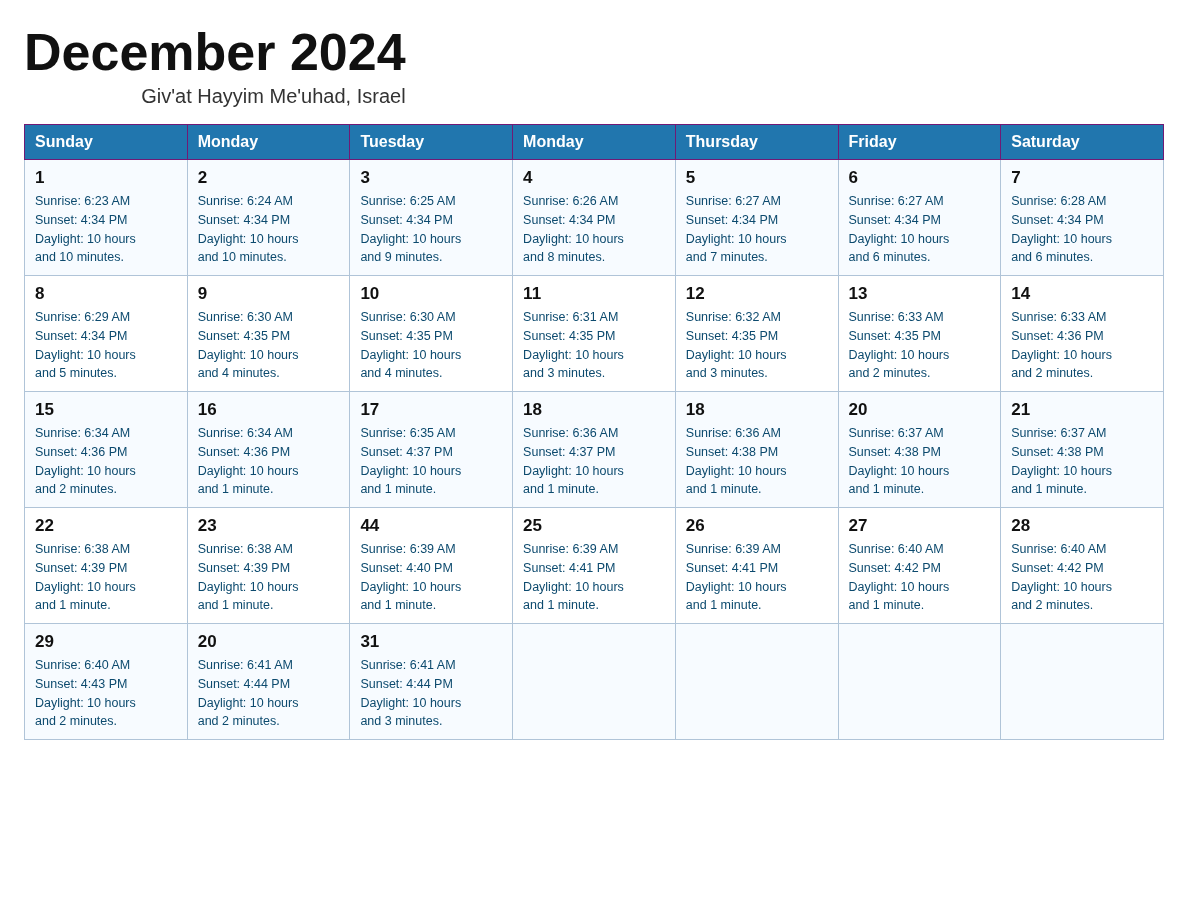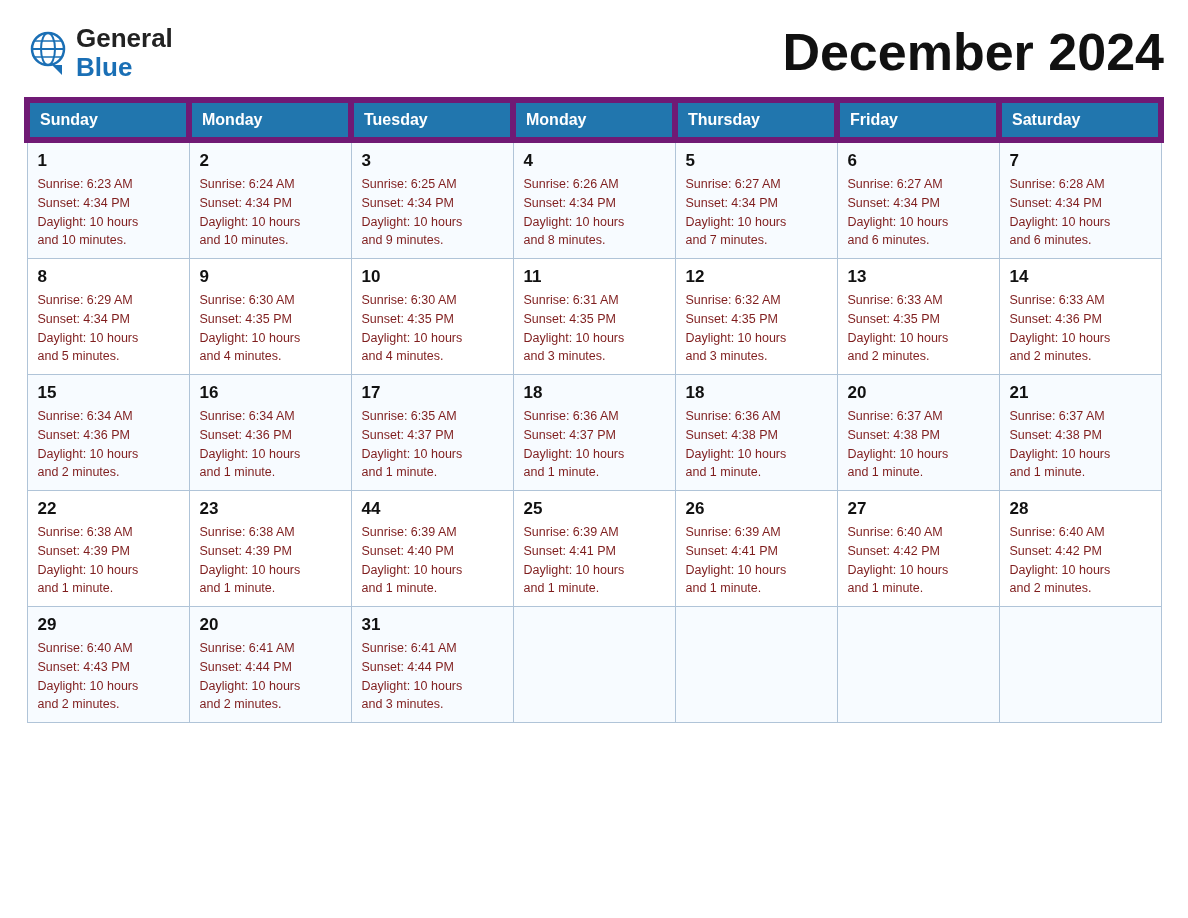--- a/index.html
+++ b/index.html
@@ -40,83 +40,61 @@
       border-collapse: collapse;
       table-layout: fixed;
     }
     thead tr th {
       background-color: #2176ae;
       color: #fff;
       font-size: 16px;
       font-weight: bold;
       padding: 8px 10px;
       text-align: left;
-      border: 6px solid #701a75;
+      border: 1px solid #701a75;
     }
     tbody tr td {
       vertical-align: top;
       padding: 8px 10px;
       border: 1px solid #b0c4d8;
       font-size: 13px;
       color: #222;
       height: 110px;
     }
     tbody tr td .day-num {
       font-size: 17px;
       font-weight: bold;
       color: #111;
       display: block;
       margin-bottom: 4px;
     }
     tbody tr td .day-info {
       font-size: 12.5px;
-      color: #7f1d1d;
+      color: #0c4a6e;
       line-height: 1.5;
     }
     tbody tr:nth-child(odd) td {
       background: #f7fbff;
     }
     tbody tr:nth-child(even) td {
       background: #fff;
     }
     .logo-wrapper {
       display: flex;
       align-items: center;
       gap: 0;
     }
   </style>
 </head>
 <body>
 
 <div class="header">
-  <div class="logo">
-    <div class="logo-wrapper">
-
-      <svg width="48" height="48" viewBox="0 0 48 48" style="margin-right:4px;">
-
-        <circle cx="24" cy="20" r="16" fill="none" stroke="#1a6fb5" stroke-width="2.5"></circle>
-        <ellipse cx="24" cy="20" rx="7" ry="16" fill="none" stroke="#1a6fb5" stroke-width="2"></ellipse>
-        <line x1="8" y1="20" x2="40" y2="20" stroke="#1a6fb5" stroke-width="2"></line>
-        <line x1="10" y1="12" x2="38" y2="12" stroke="#1a6fb5" stroke-width="1.5"></line>
-        <line x1="10" y1="28" x2="38" y2="28" stroke="#1a6fb5" stroke-width="1.5"></line>
-
-        <polygon points="28,36 38,36 38,46" fill="#1a6fb5"></polygon>
-      </svg>
-      <div>
-        <div style="font-size:26px;font-weight:bold;color:#222;line-height:1.1;">
-          <span>General</span>
-        </div>
-        <div style="font-size:26px;font-weight:bold;color:#1a6fb5;line-height:1.1;">
-          <span>Blue</span>
-        </div>
-      </div>
-    </div>
-  </div>
   <div class="title-block">
     <div class="month-title">December 2024</div>
+    <div class="location-title">Giv'at Hayyim Me'uhad, Israel</div>
   </div>
 </div>
 
 <table>
   <thead>
     <tr>
     <th>Sunday</th>
         <th>Monday</th>
         <th>Tuesday</th>
         <th>Monday</th>

